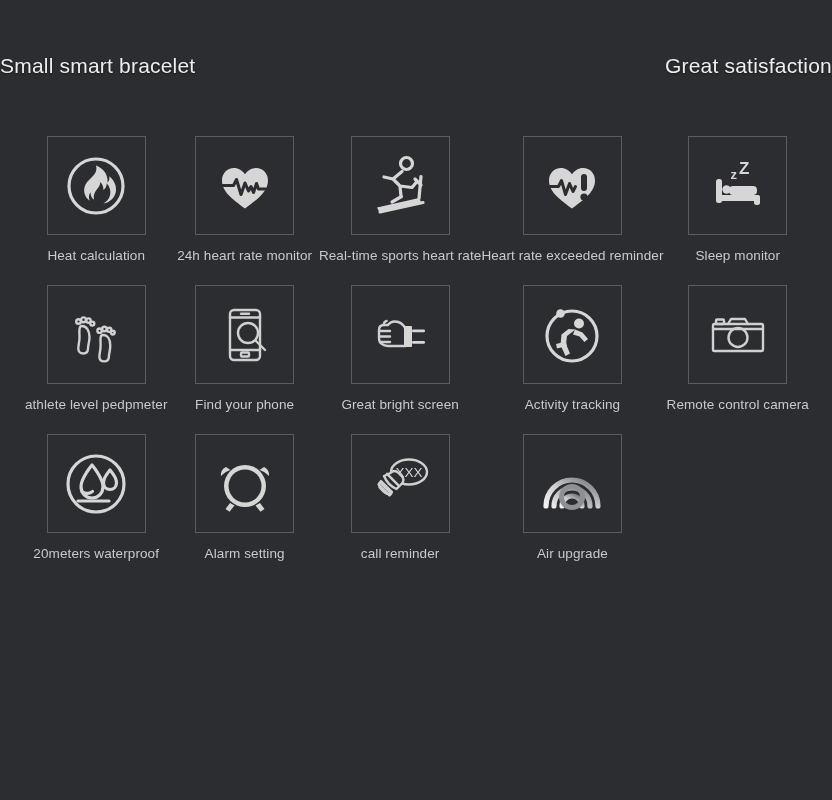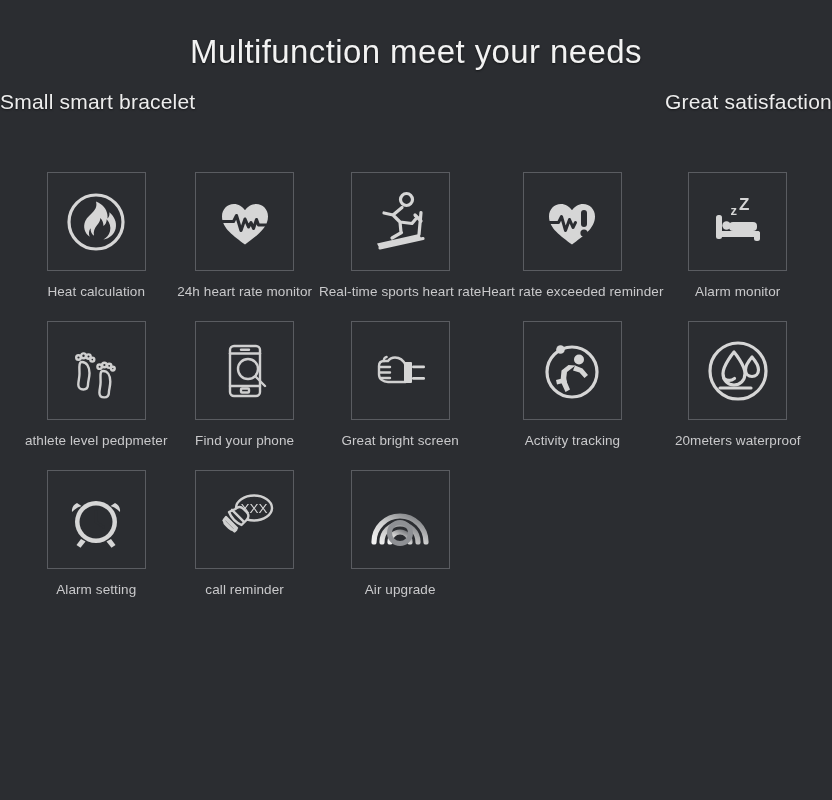--- a/index.html
+++ b/index.html
@@ -91,21 +91,20 @@
   .ico-solid   { fill: #d6d6d6; }
   .ico-stroke  { fill: none; stroke: #d6d6d6; stroke-width: 3.2; stroke-linecap: round; stroke-linejoin: round; }
   .ico-stroke-thin { fill: none; stroke: #d0d0d0; stroke-width: 2.4; stroke-linecap: round; stroke-linejoin: round; }
 </style>
 </head>
 <body>
 
 <div class="page">
 
   <div class="header">
-    <h1 class="title">Multifunction meet your needs</h1>
     <div class="subtitle-row">
       <span class="subtitle">Small smart bracelet</span>
       <span class="subtitle">Great satisfaction</span>
     </div>
   </div>
 
   <div class="grid">
 
     <div class="cell">
       <div class="tile">
@@ -168,21 +167,21 @@
             <rect class="ico-solid" x="11" y="26" width="6" height="24" rx="2.5"></rect>
             <rect class="ico-solid" x="11" y="42" width="44" height="6" rx="2.5"></rect>
             <rect class="ico-solid" x="49" y="42" width="6" height="10" rx="2.5"></rect>
             <rect class="ico-solid" x="24" y="33" width="28" height="9" rx="4"></rect>
             <circle class="ico-solid" cx="21.5" cy="36.5" r="4.2"></circle>
             <text x="25.5" y="26" class="ico-solid" font-family="Liberation Sans, sans-serif" font-size="13" font-weight="bold">z</text>
             <text x="34" y="21" class="ico-solid" font-family="Liberation Sans, sans-serif" font-size="17" font-weight="bold">Z</text>
           </svg>
         </span>
       </div>
-      <div class="label">Alarm monitor</div>
+      <div class="label">Sleep monitor</div>
     </div>
 
     <div class="cell">
       <div class="tile">
         <span>
           <svg width="66" height="66" viewBox="0 0 66 66">
             <g class="ico-stroke-thin" stroke-width="2.6">
               <path d="M19 24c4.5 0 7.5 4.5 7.5 11 0 5-1.5 8-1.5 11.5 0 3-1.8 5-4.7 5-3 0-5-1.8-5-4.8 0-4 1.2-6.5 1.2-11C16.5 29.5 15.5 24 19 24z"></path>
               <circle cx="15.5" cy="19.5" r="2.3"></circle>
               <circle cx="20.5" cy="17.8" r="2.4"></circle>
@@ -244,20 +243,34 @@
             <circle class="ico-solid" cx="42" cy="23.5" r="5"></circle>
             <path class="ico-solid" d="M38.5 29.5l-8.5 6.5-1 8 4 9.5-4.5 2.5-5-11 1-10.5 7-5.5z"></path>
             <path class="ico-solid" d="M38 29.5l7.5 3 5.5 6.5-3.5 3-5-5.5-6.5-2z"></path>
             <path class="ico-solid" d="M29 41.5l-10 2.5 1 4.5 10-2.5z"></path>
           </svg>
         </span>
       </div>
       <div class="label">Activity tracking</div>
     </div>
 
+    <div class="cell">
+      <div class="tile">
+        <span>
+          <svg width="68" height="68" viewBox="0 0 68 68">
+            <rect class="ico-stroke-thin" x="9" y="23" width="50" height="27" rx="1.5" stroke-width="2.6"></rect>
+            <path class="ico-stroke-thin" stroke-width="2.6" d="M24 23l3-5h14l3 5"></path>
+            <circle class="ico-stroke-thin" cx="34" cy="36.5" r="9.5" stroke-width="2.6"></circle>
+            <rect class="ico-stroke-thin" x="12" y="18.5" width="8" height="4.5" rx="1" stroke-width="2.2"></rect>
+            <line class="ico-stroke-thin" x1="9" y1="28" x2="59" y2="28" stroke-width="2.2"></line>
+          </svg>
+        </span>
+      </div>
+      <div class="label">Remote control camera</div>
+    </div>
 
     <div class="cell">
       <div class="tile">
         <span>
           <svg width="72" height="72" viewBox="0 0 72 72">
             <circle cx="36" cy="36" r="28" class="ico-stroke" stroke-width="3"></circle>
             <path class="ico-stroke" stroke-width="3" d="M32 17c0 0-11 13-11 21.5C21 45.5 26 50 32 50s11-4.5 11-11.5C43 30 32 17 32 17z"></path>
             <path class="ico-stroke" stroke-width="3" d="M50 22c0 0-6.5 7.7-6.5 12.7 0 4.1 2.9 6.8 6.5 6.8s6.5-2.7 6.5-6.8C56.5 29.7 50 22 50 22z"></path>
             <path class="ico-stroke" stroke-width="2.6" d="M22 43.5c3.5 2.5 7 2.5 10.5 0"></path>
             <line class="ico-stroke" x1="18" y1="53" x2="49" y2="53" stroke-width="3"></line>

